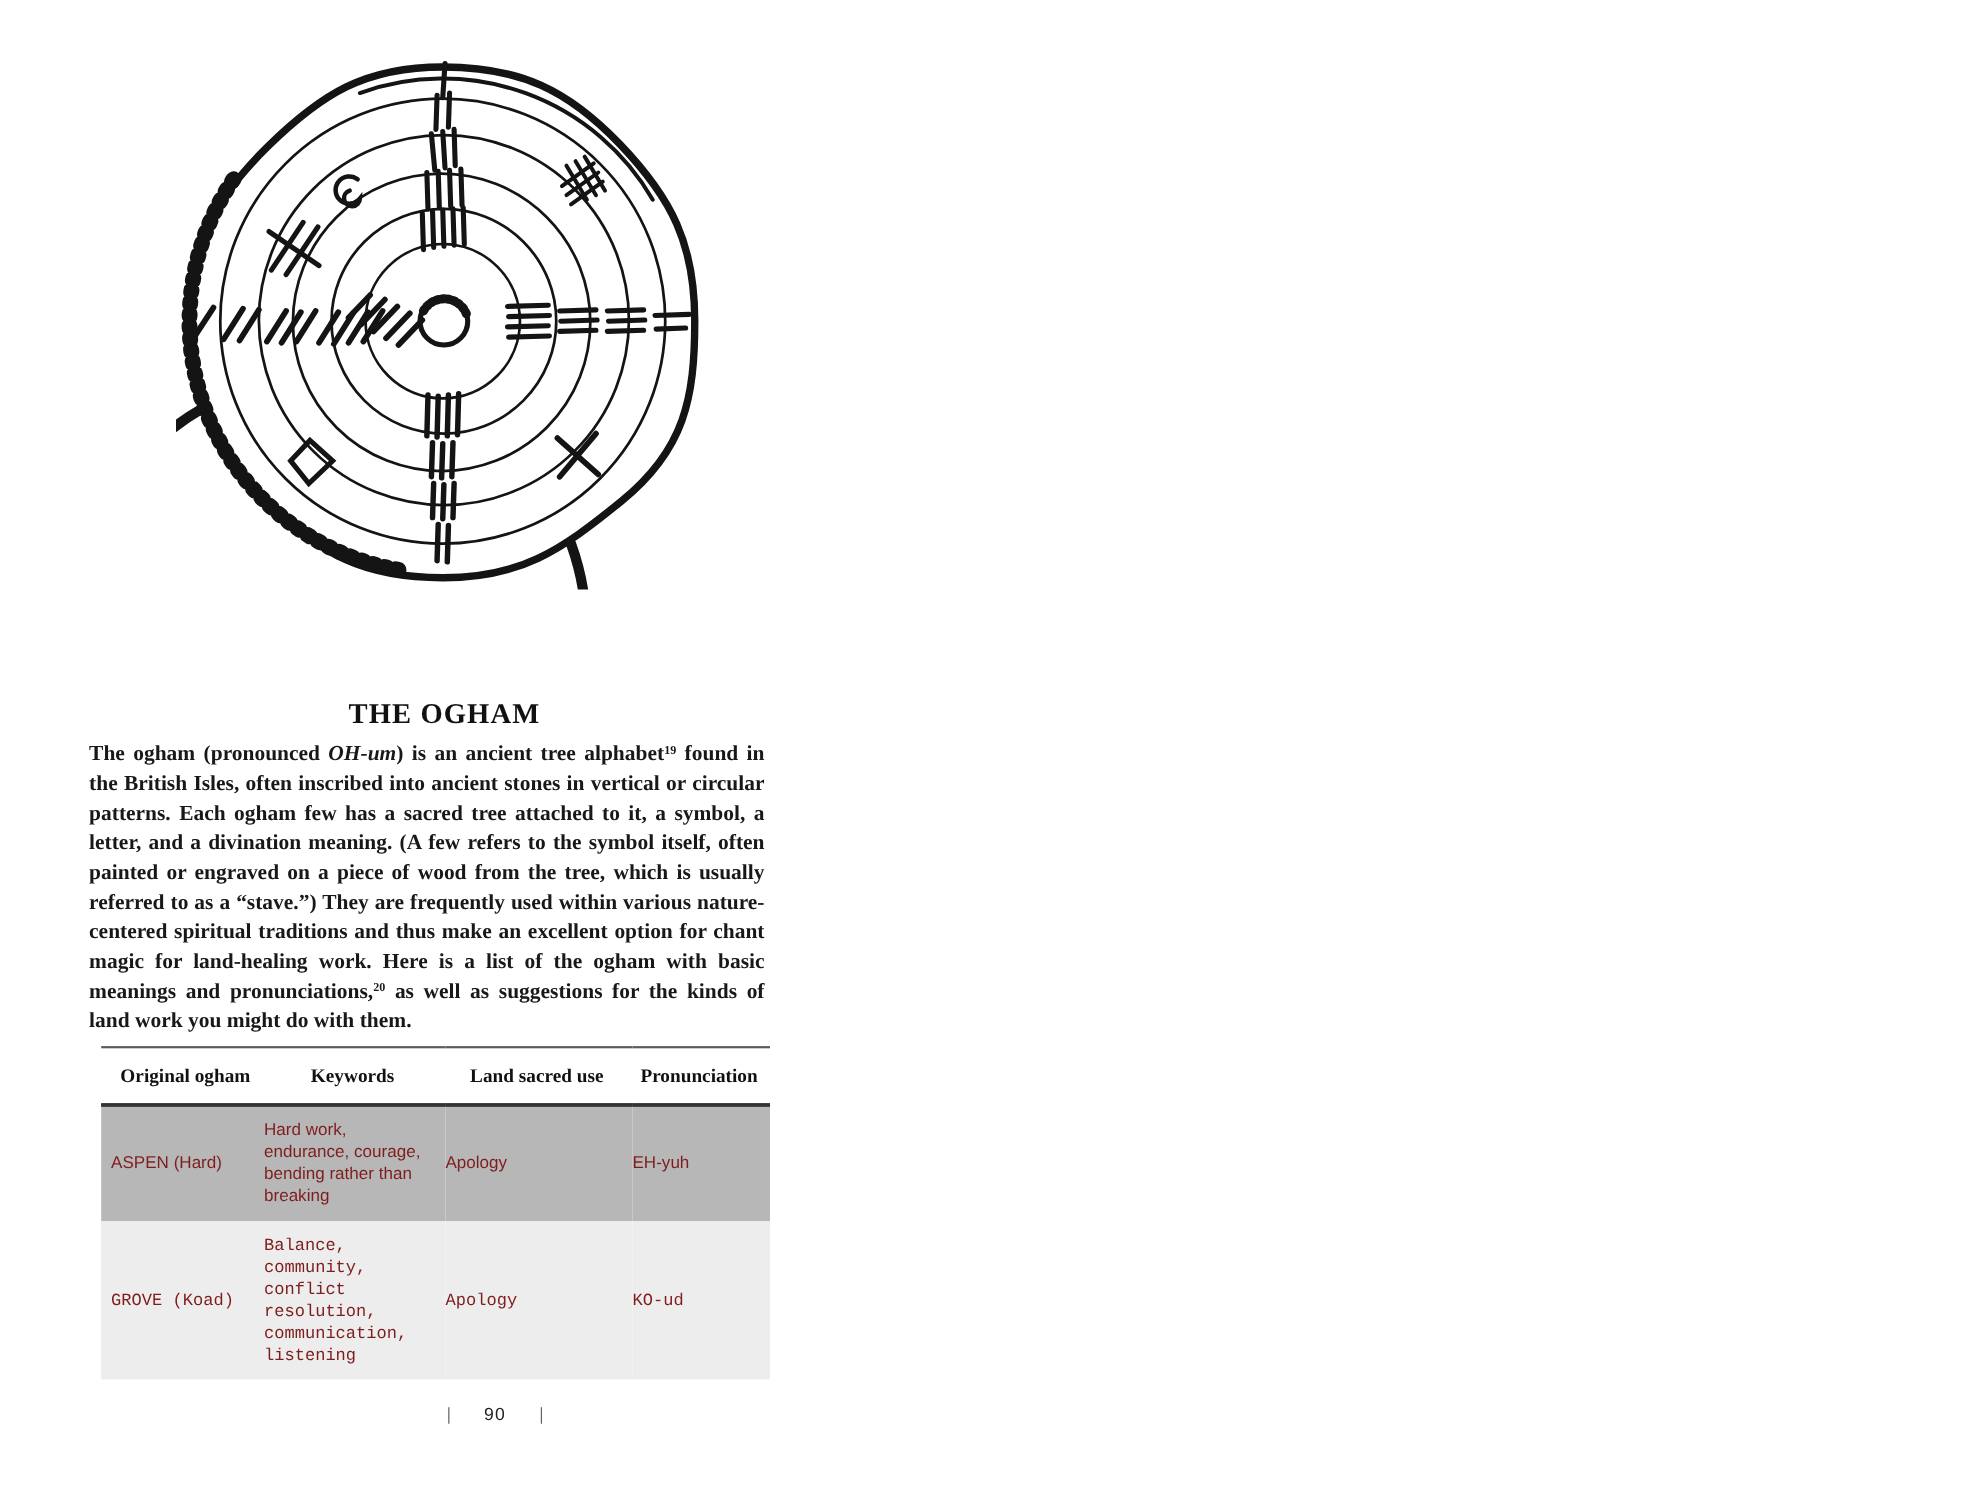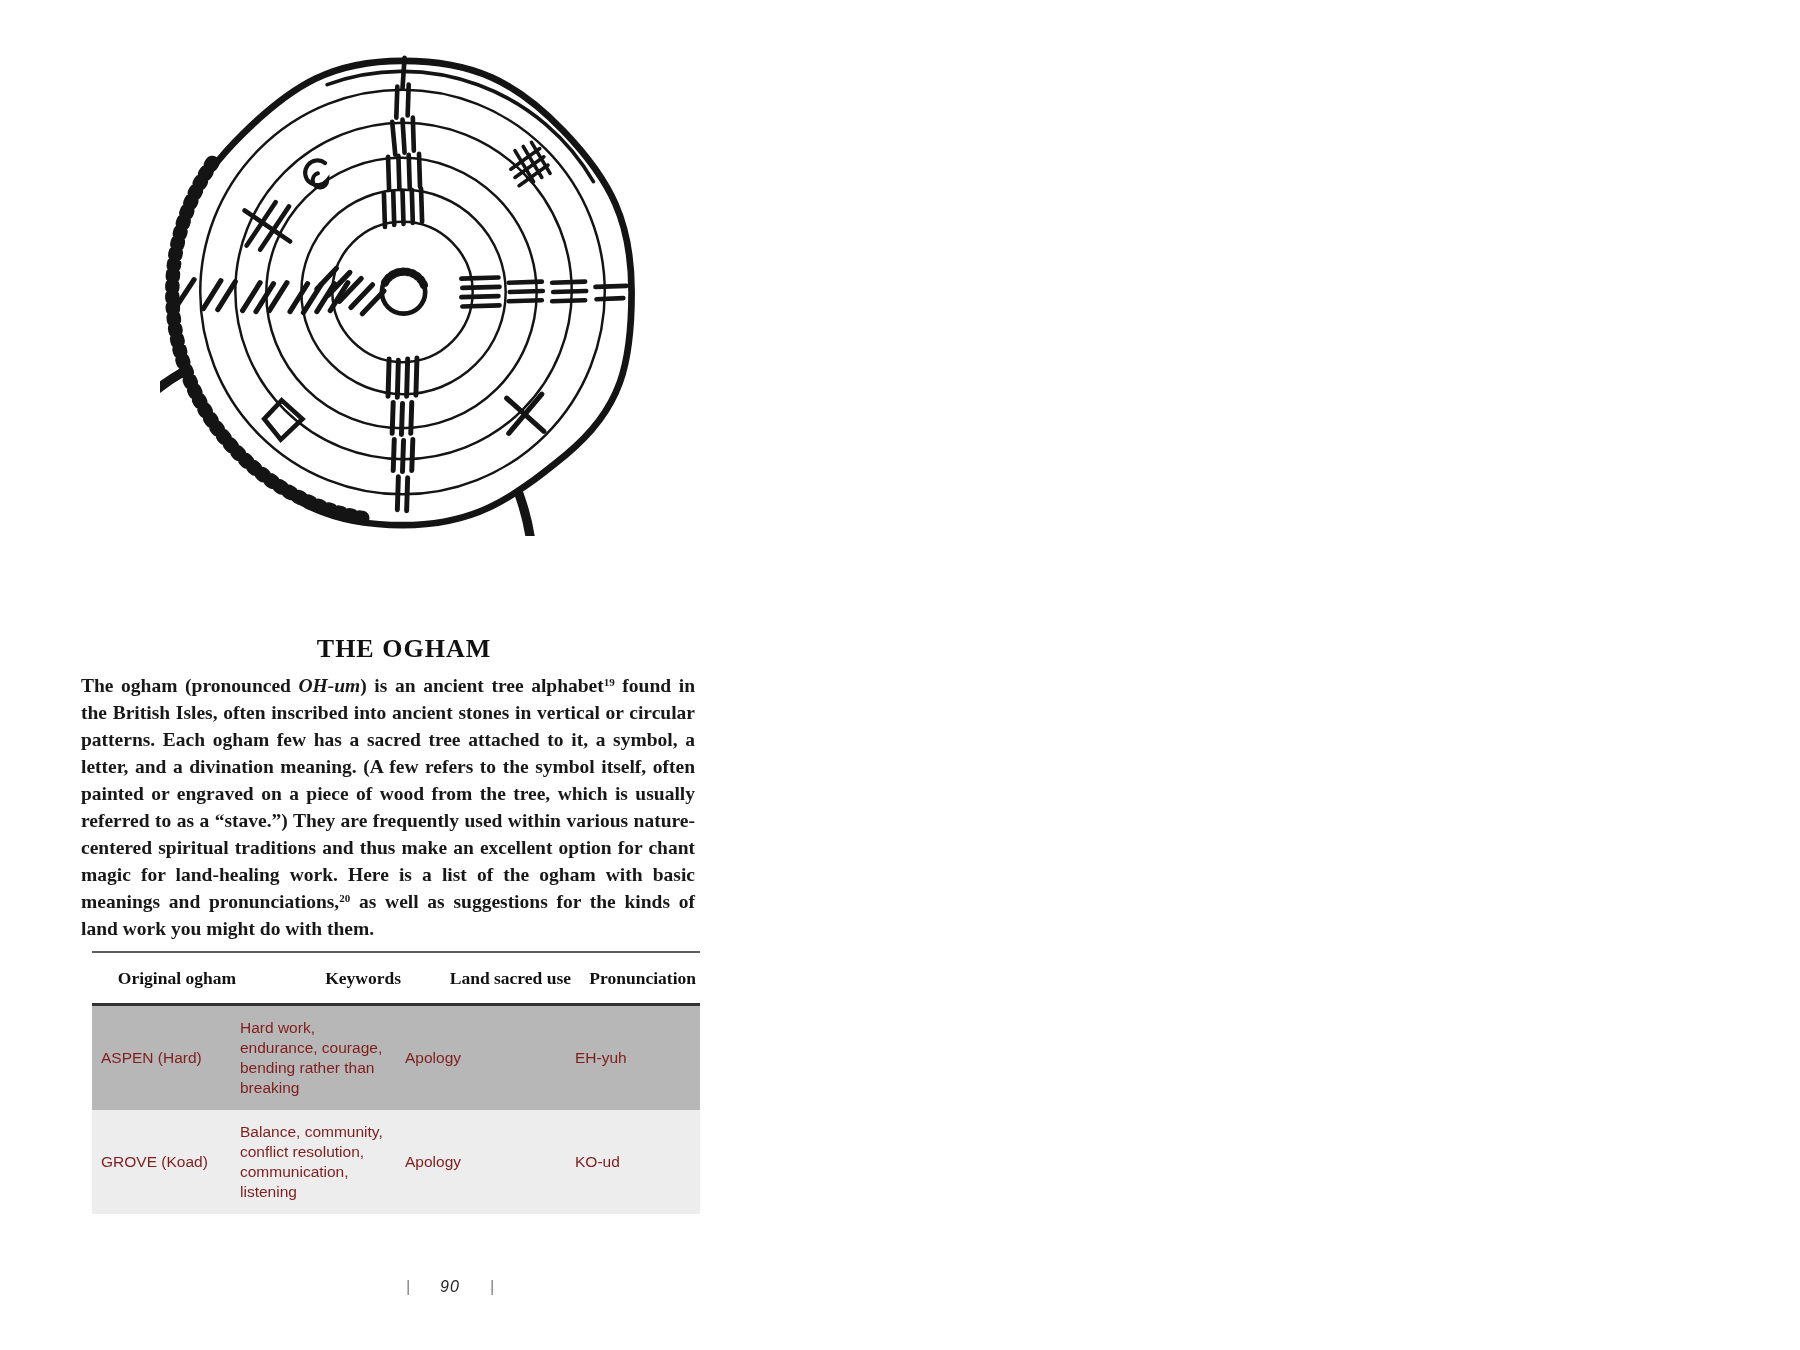--- a/index.html
+++ b/index.html
@@ -26,40 +26,40 @@
     position:absolute;left:81px;top:672px;width:614px;margin:0;
     font-size:19.5px;line-height:27px;text-align:justify;color:#181818;font-weight:bold;
   }
   .body-para em{font-style:italic;}
   .body-para sup{font-size:11px;line-height:0;vertical-align:6px;}
 
   
   table.ogham{border-collapse:collapse;table-layout:fixed;position:absolute;}
   table.ogham th{
     font-family:"Liberation Serif", serif;font-weight:700;font-size:17.5px;color:#111;
-    text-align:right;vertical-align:middle;padding:15px 4px 14px 0;
+    text-align:center;vertical-align:middle;padding:15px 4px 14px 0;
     border-top:2px solid #5c5c5c;border-bottom:3px solid #333;
   }
   table.ogham td{
     font-family:"Liberation Sans", sans-serif;font-size:15.5px;line-height:20px;color:#7f1d1d;
     vertical-align:middle;padding:12px 6px 12px 0;
   }
   table.ogham th:first-child, table.ogham td:first-child{padding-left:9px;}
   tr.row-dark  td{background:var(--row-dark,#b7b7b7);}
-  tr.row-light td{background:var(--row-light,#ededed);}
+  tr.row-light td{background:var(--row-light,#ededed);font-family:Liberation Mono, monospace;}
 
   #left-table{left:92px;top:951px;width:608px;}
   #left-table  col.c0{width:148px;} #left-table col.c1{width:165px;}
   #left-table  col.c2{width:170px;} #left-table col.c3{width:125px;}
   #left-table  td:nth-child(2){padding-right:14px;}
 
   
   .pagenum{
     position:absolute;top:1278px;width:900px;text-align:center;
-    font-family:"Liberation Sans", sans-serif;font-size:16px;color:#222;font-style:italic;
+    font-family:"Liberation Sans", sans-serif;font-size:16px;color:#222;
   }
   .pagenum span{display:inline-block;}
   .pagenum .bar{color:#444;transform:scaleX(.7);}
   .pagenum .num{margin:0 30px;letter-spacing:1px;}
   .pagenum.pn-left{left:0;}
 </style>
 </head>
 <body>
 
 <div>

